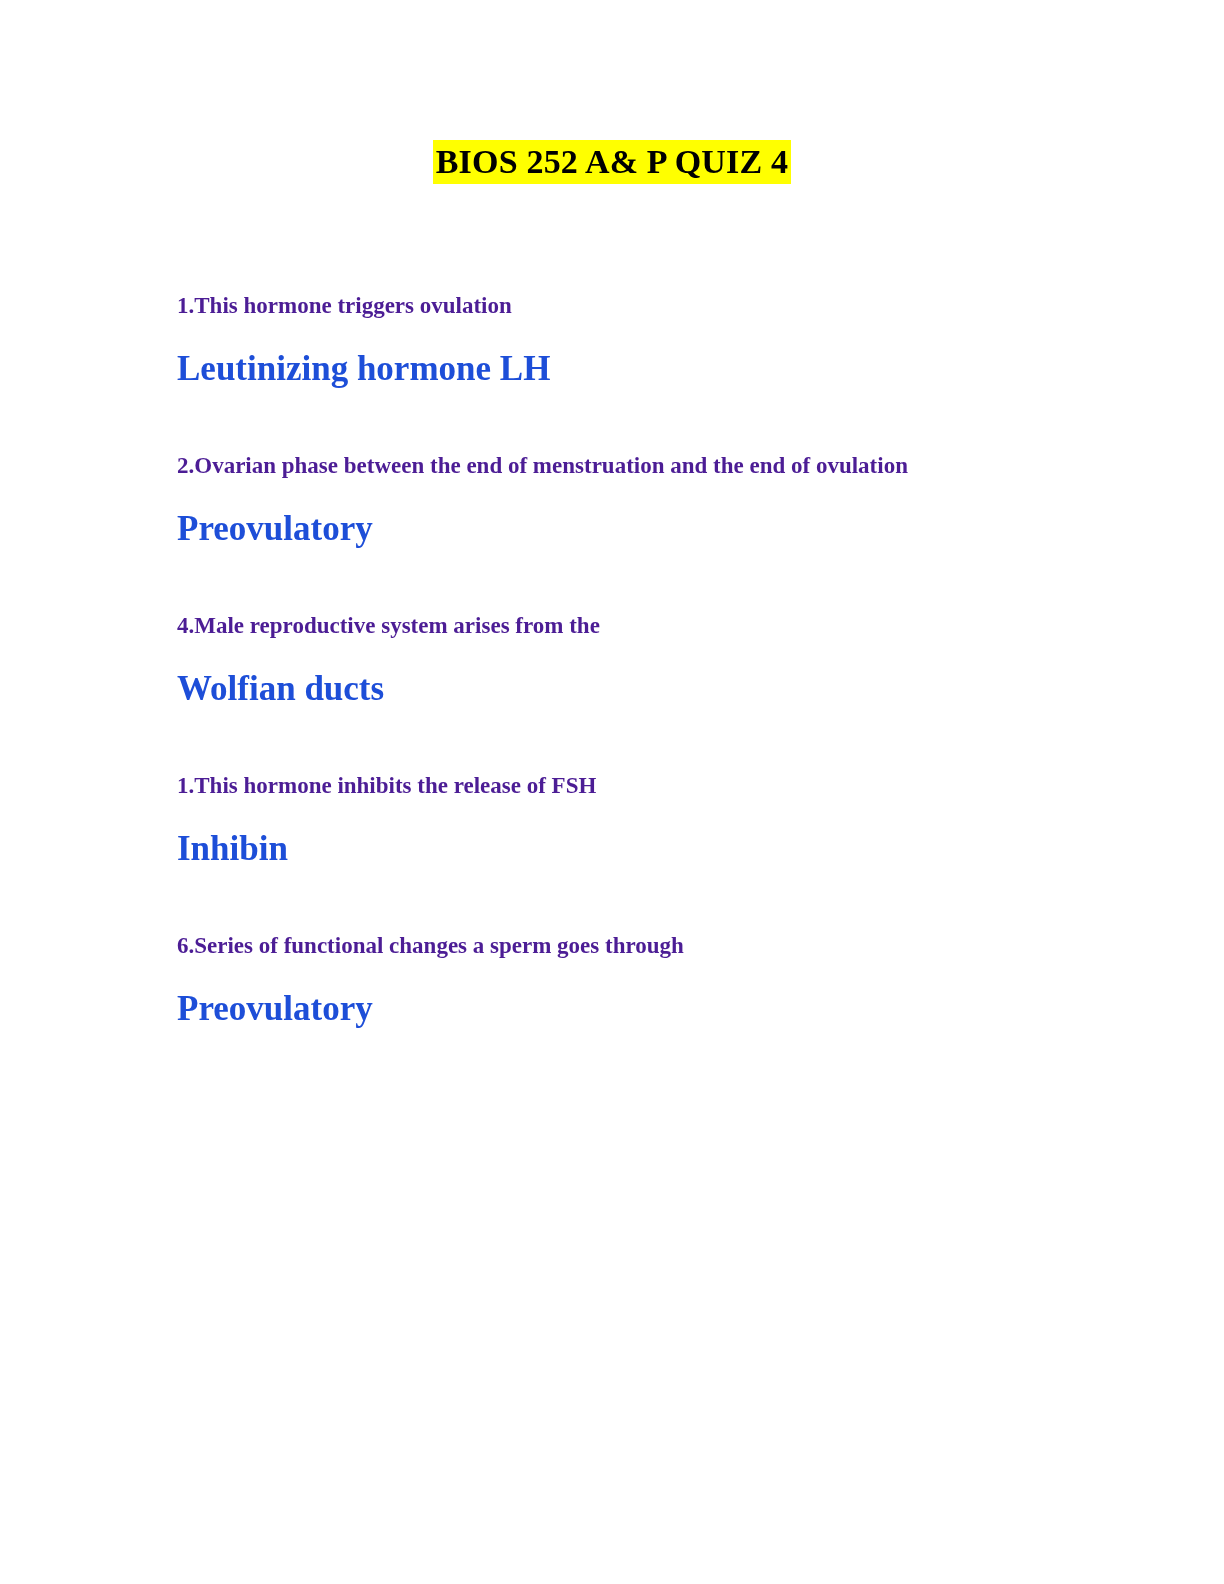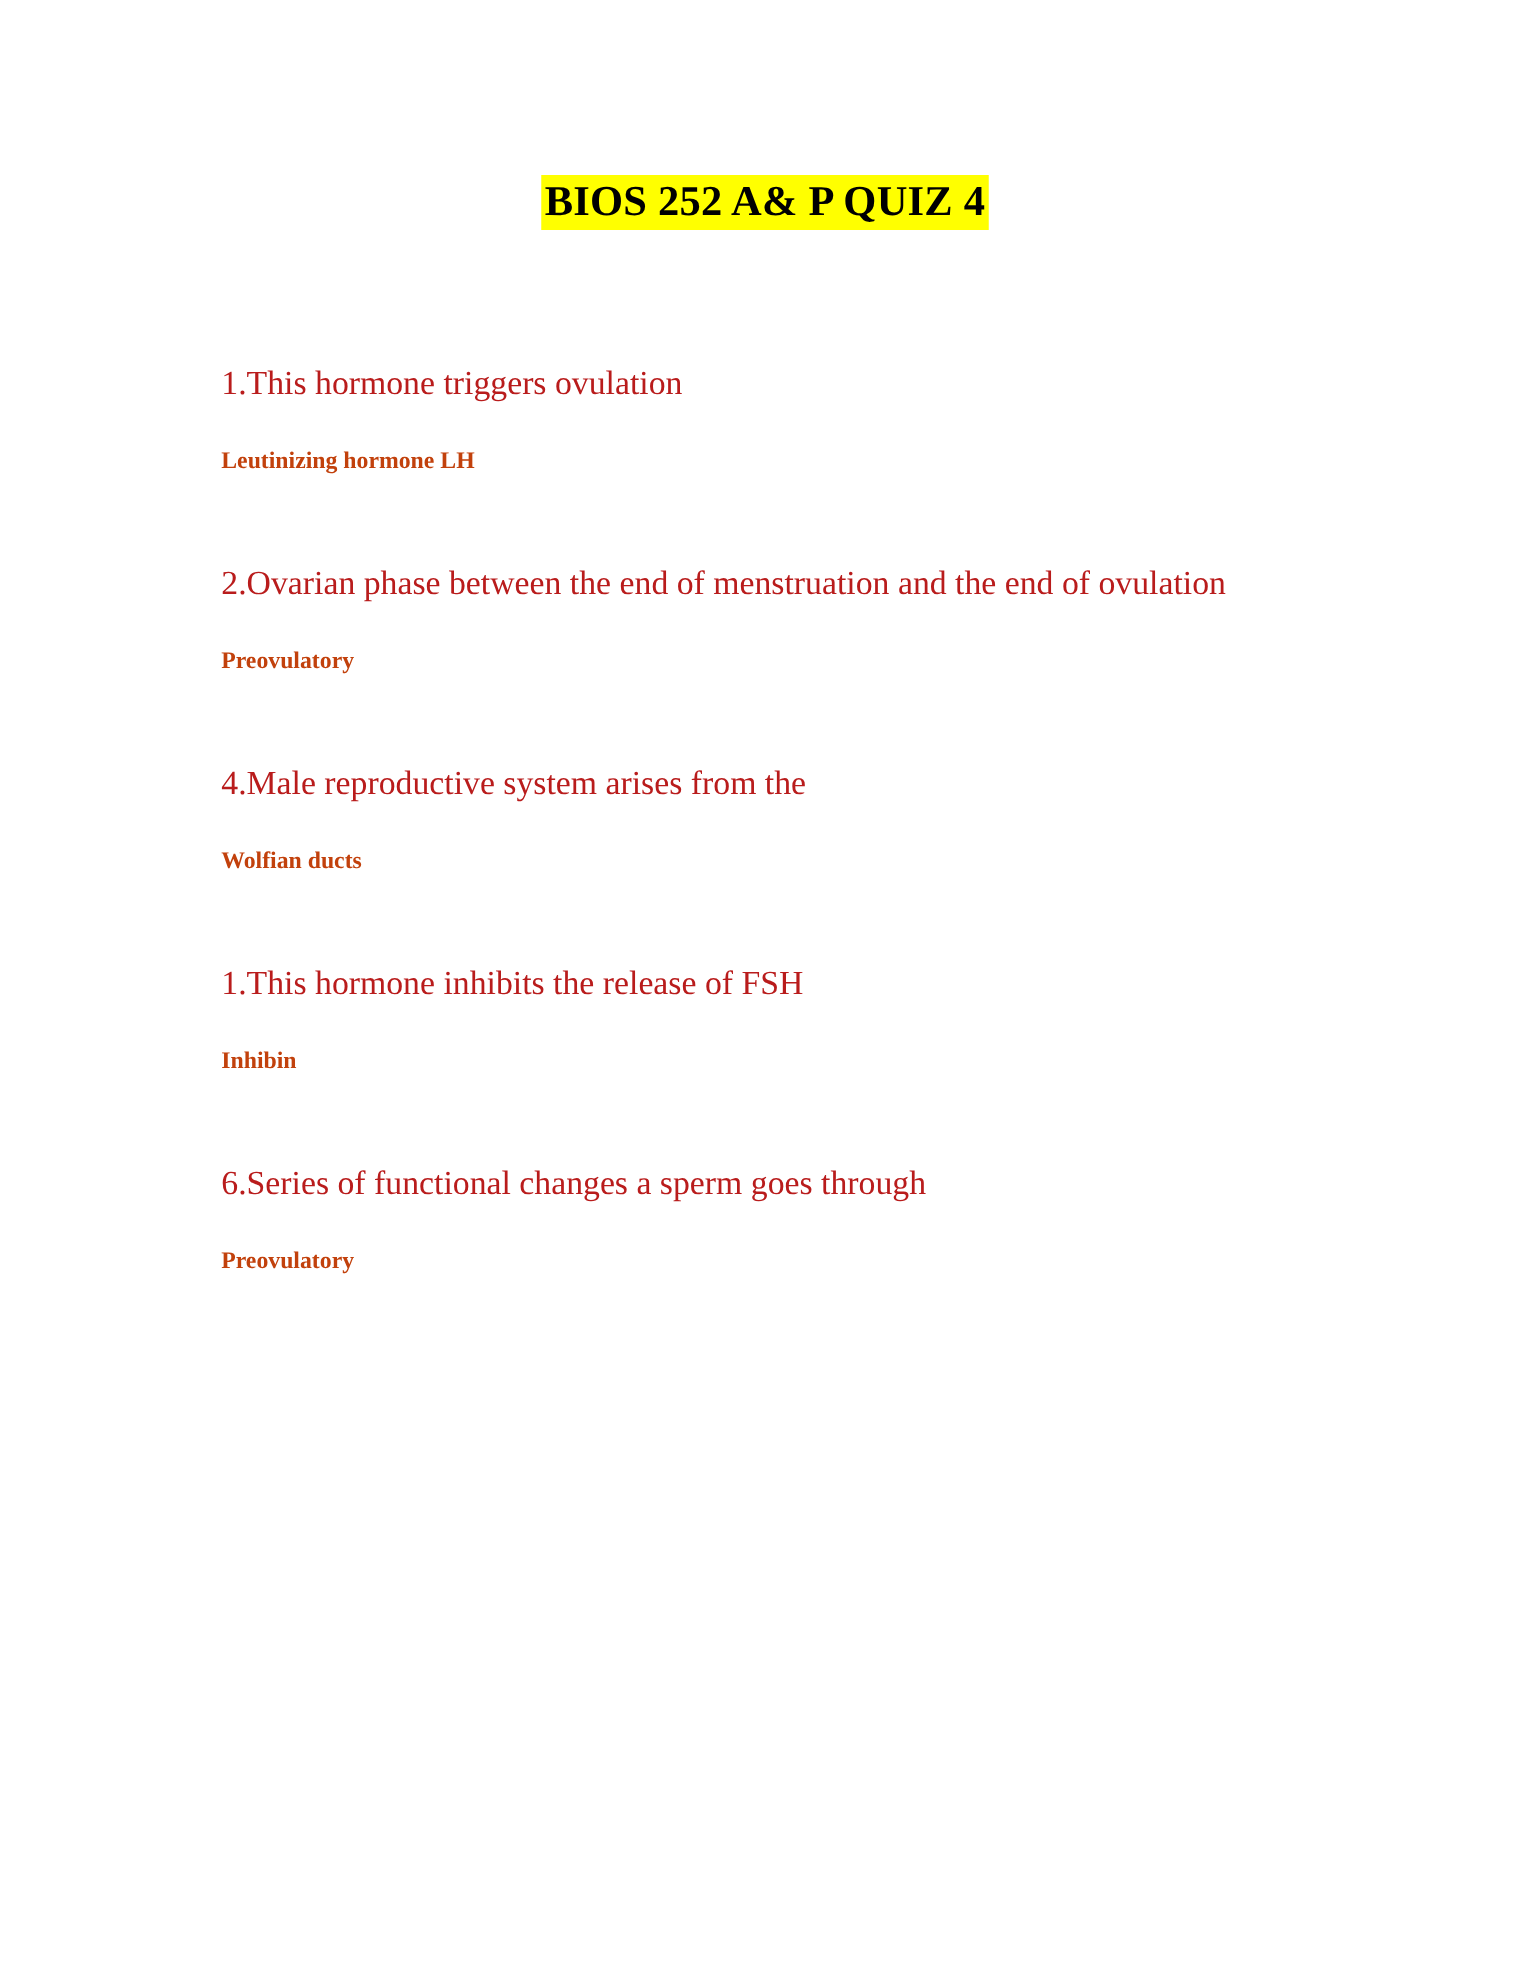--- a/index.html
+++ b/index.html
@@ -52,32 +52,32 @@
   }
 
   .qa-item {
     margin: 0 0 65px 0;
   }
   .qa-item:last-child {
     margin-bottom: 0;
   }
 
   .question {
-    font-size: 27px;
+    font-size: 23px;
     line-height: 32px;
-    color: #b91c1c;
-    font-weight: normal;
+    color: #4c1d95;
+    font-weight: bold;
     white-space: pre;
     margin: 0 0 31px 0;
   }
 
   .answer {
-    font-size: 19px;
+    font-size: 35px;
     line-height: 32px;
-    color: #c2410c;
+    color: #1d4ed8;
     font-weight: bold;
     white-space: pre;
     margin: 0;
   }
 </style>
 </head>
 <body>
 
 <div class="page">
 

